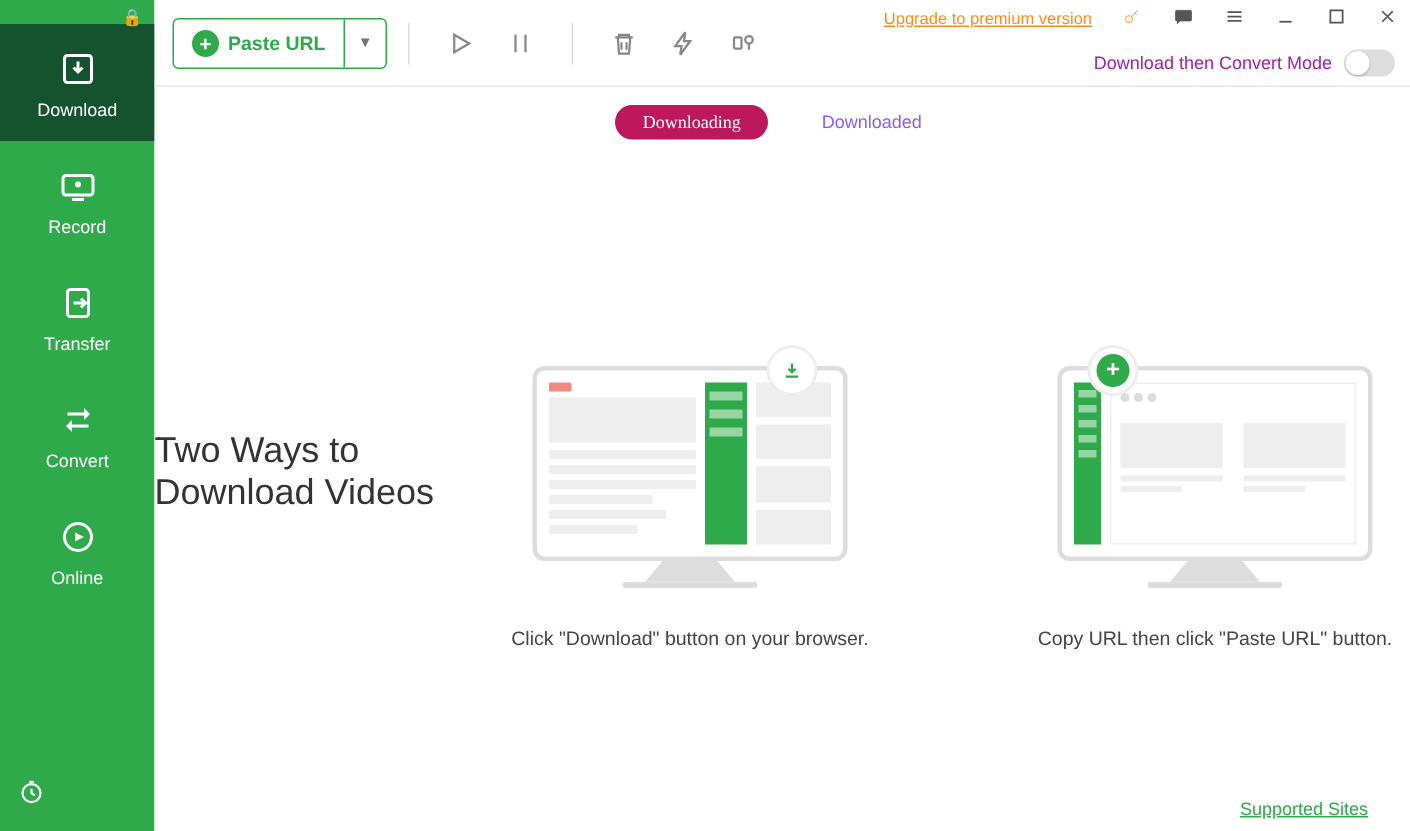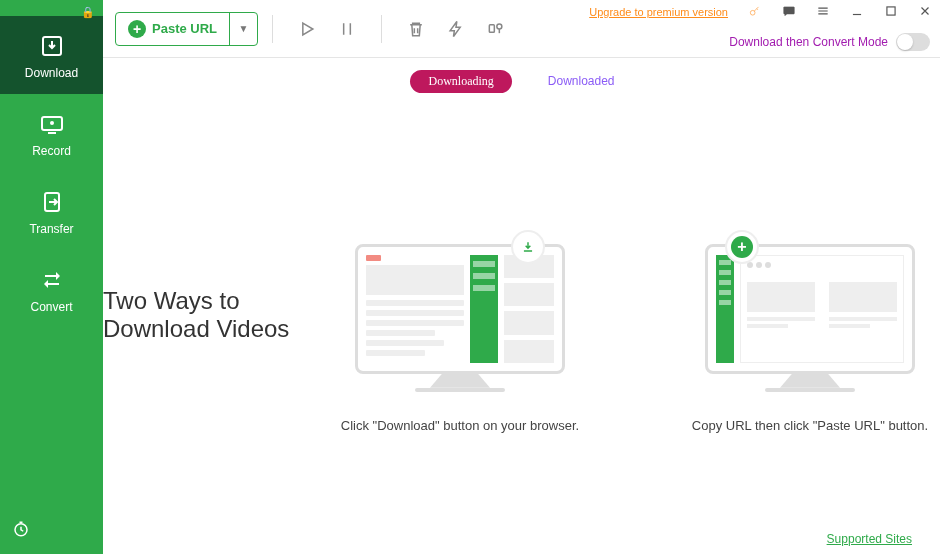--- a/index.html
+++ b/index.html
@@ -108,20 +108,29 @@
     </div>
     <span>Transfer</span>
   </div>
   <div class="nav-item">
     <div class="nav-icon">
       <svg viewBox="0 0 24 24">
           <path d="M20 8l-4-4v3H5v2h11v3zM4 16l4 4v-3h11v-2H8v-3z" fill="#fff" stroke="none"></path>
         </svg>
     </div>
     <span>Convert</span>
+  </div>
+  <div class="nav-item">
+    <div class="nav-icon">
+      <svg viewBox="0 0 24 24">
+          <circle cx="12" cy="12" r="9"></circle>
+          <path d="M16 12l-6 3V9z" fill="#fff" stroke="none"></path>
+        </svg>
+    </div>
+    <span>Online</span>
   </div>
   <div class="sidebar-bottom">
     <span>
       <svg viewBox="0 0 24 24">
           <circle cx="12" cy="13" r="8"></circle>
           <path d="M12 9v4l3 2M10 3h4"></path>
         </svg>
     </span>
   </div>
 </div>

